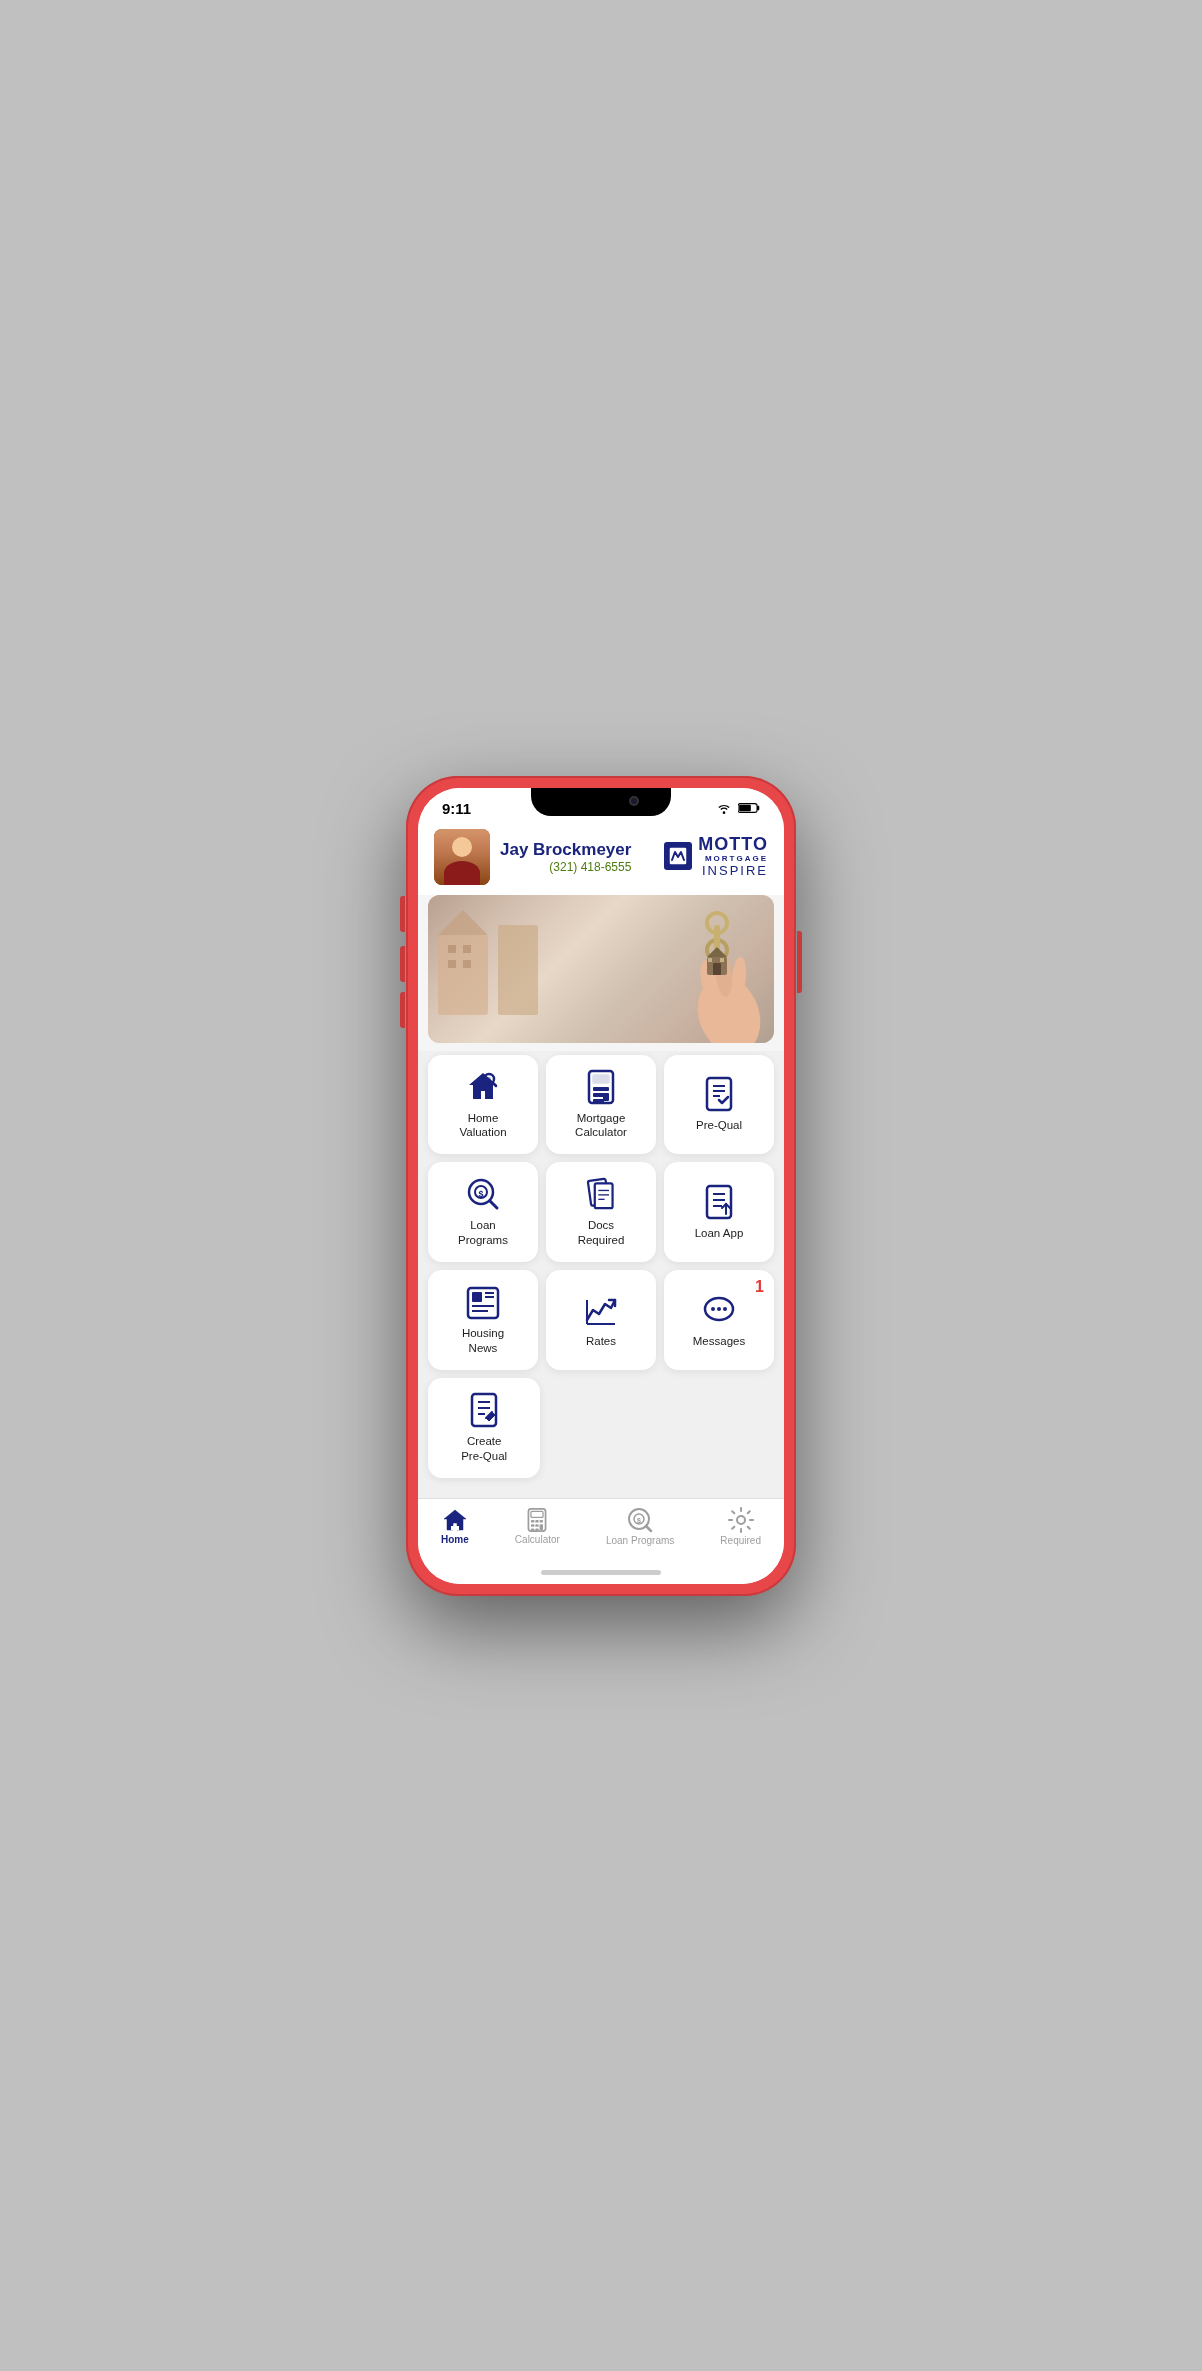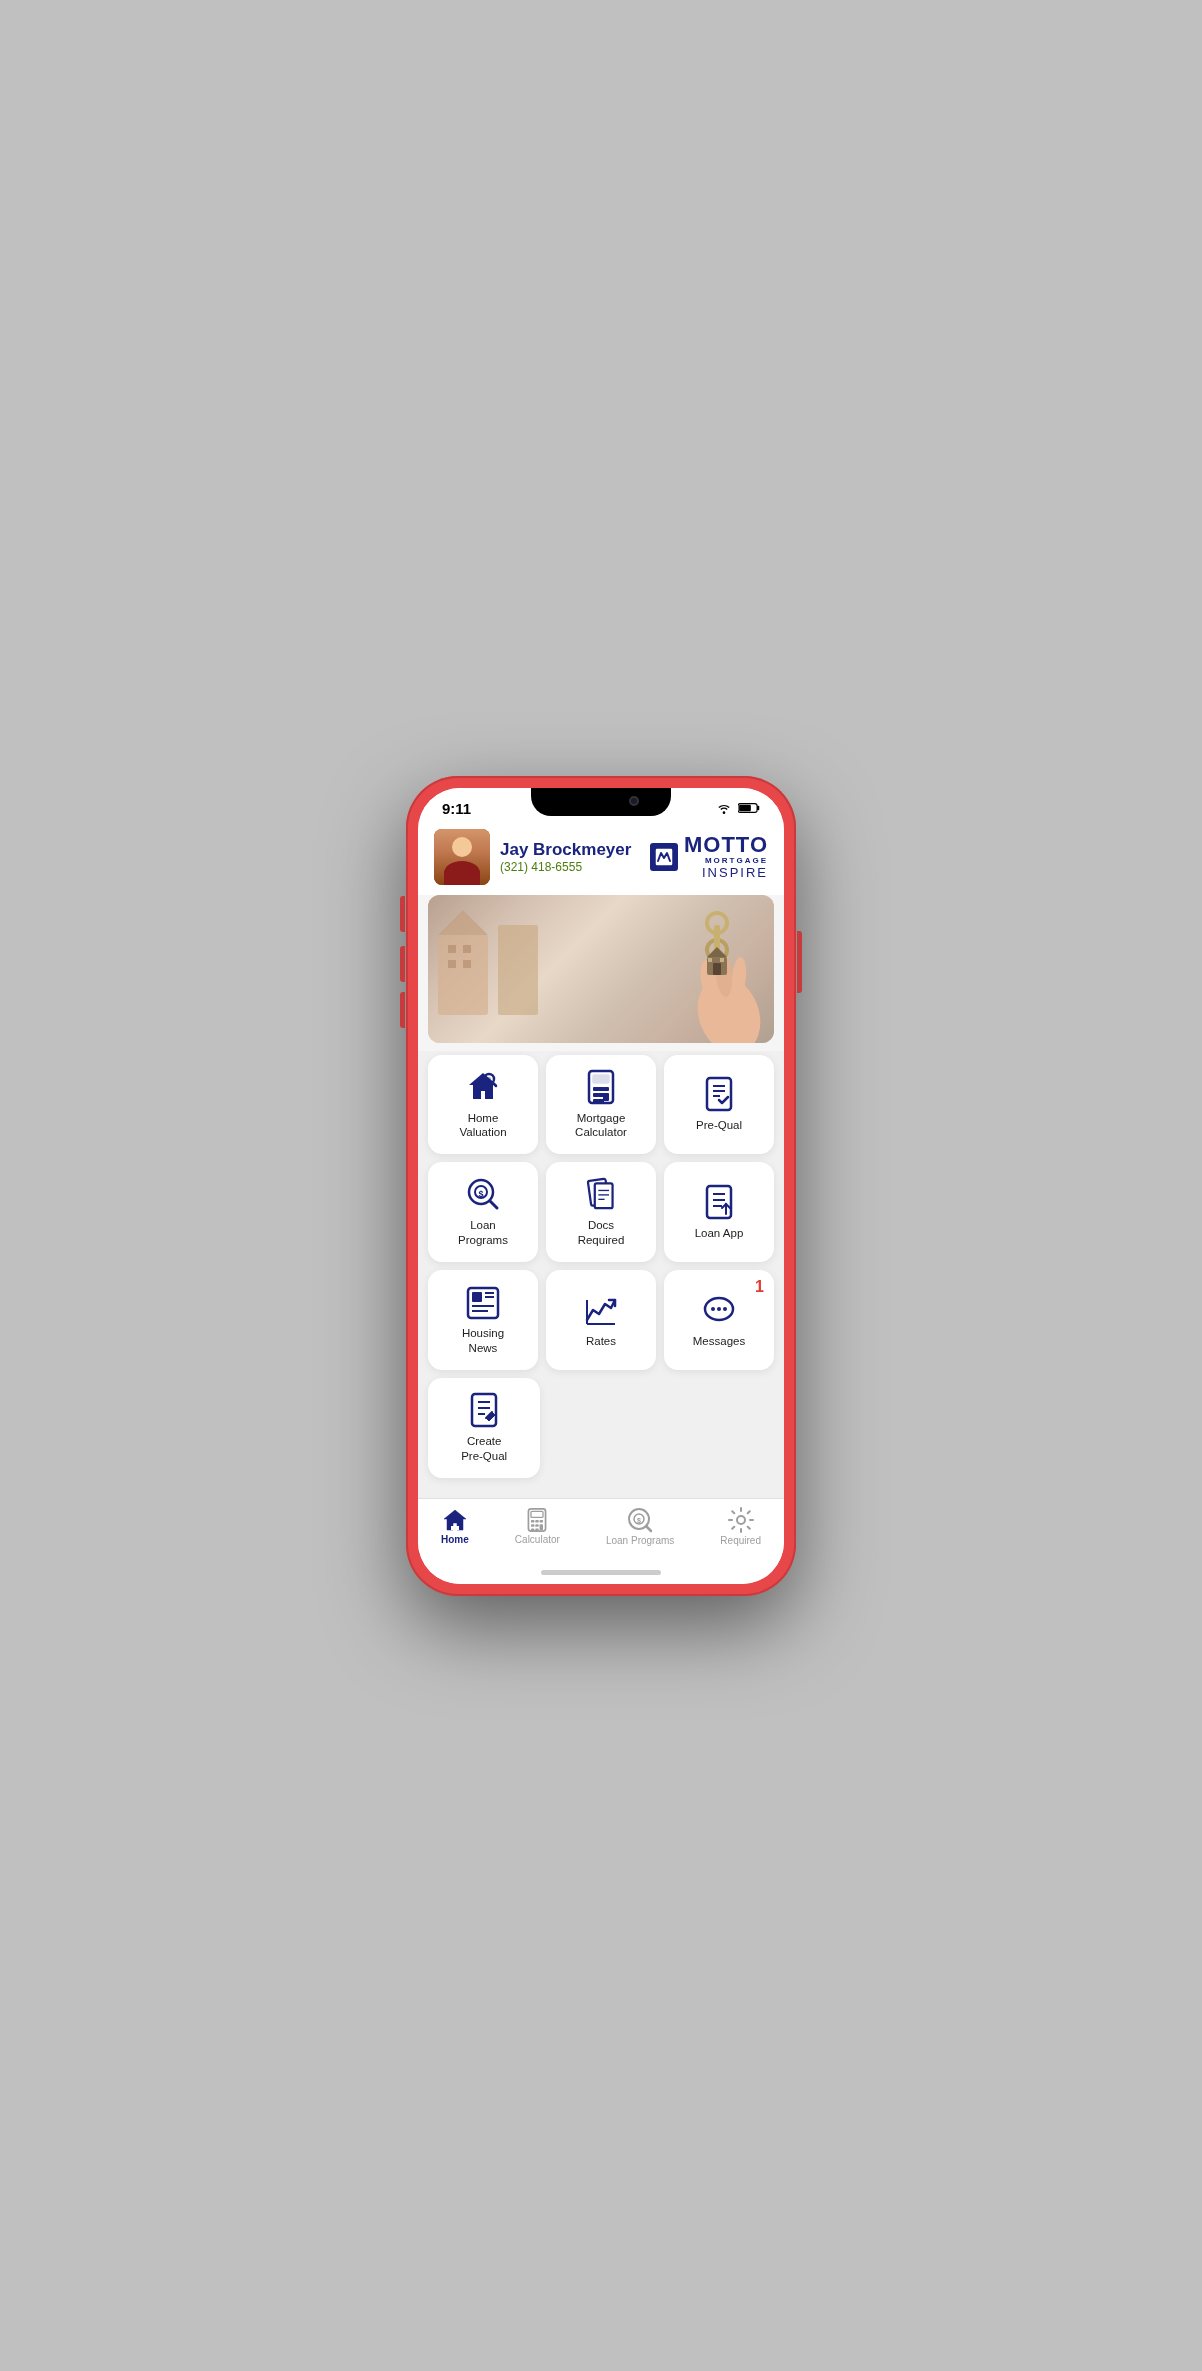--- a/index.html
+++ b/index.html
@@ -109,20 +109,21 @@
       display: flex;
       align-items: center;
       justify-content: space-between;
       flex-shrink: 0;
     }
 
     .agent-info {
       display: flex;
       align-items: center;
       gap: 10px;
+      text-align: right;
     }
 
     .agent-avatar {
       width: 56px;
       height: 56px;
       border-radius: 8px;
       background: linear-gradient(135deg, #8B4513 0%, #A0522D 40%, #6B3410 100%);
       overflow: hidden;
       position: relative;
       flex-shrink: 0;
@@ -191,21 +192,21 @@
       border-radius: 3px;
     }
 
     .logo-text-group {
       display: flex;
       flex-direction: column;
       line-height: 1.1;
     }
 
     .logo-motto {
-      font-size: 22px;
+      font-size: 18px;
       font-weight: 900;
       color: #1a237e;
       letter-spacing: 1px;
     }
 
     .logo-mortgage {
       font-size: 8px;
       color: #1a237e;
       letter-spacing: 2px;
       font-weight: 600;

